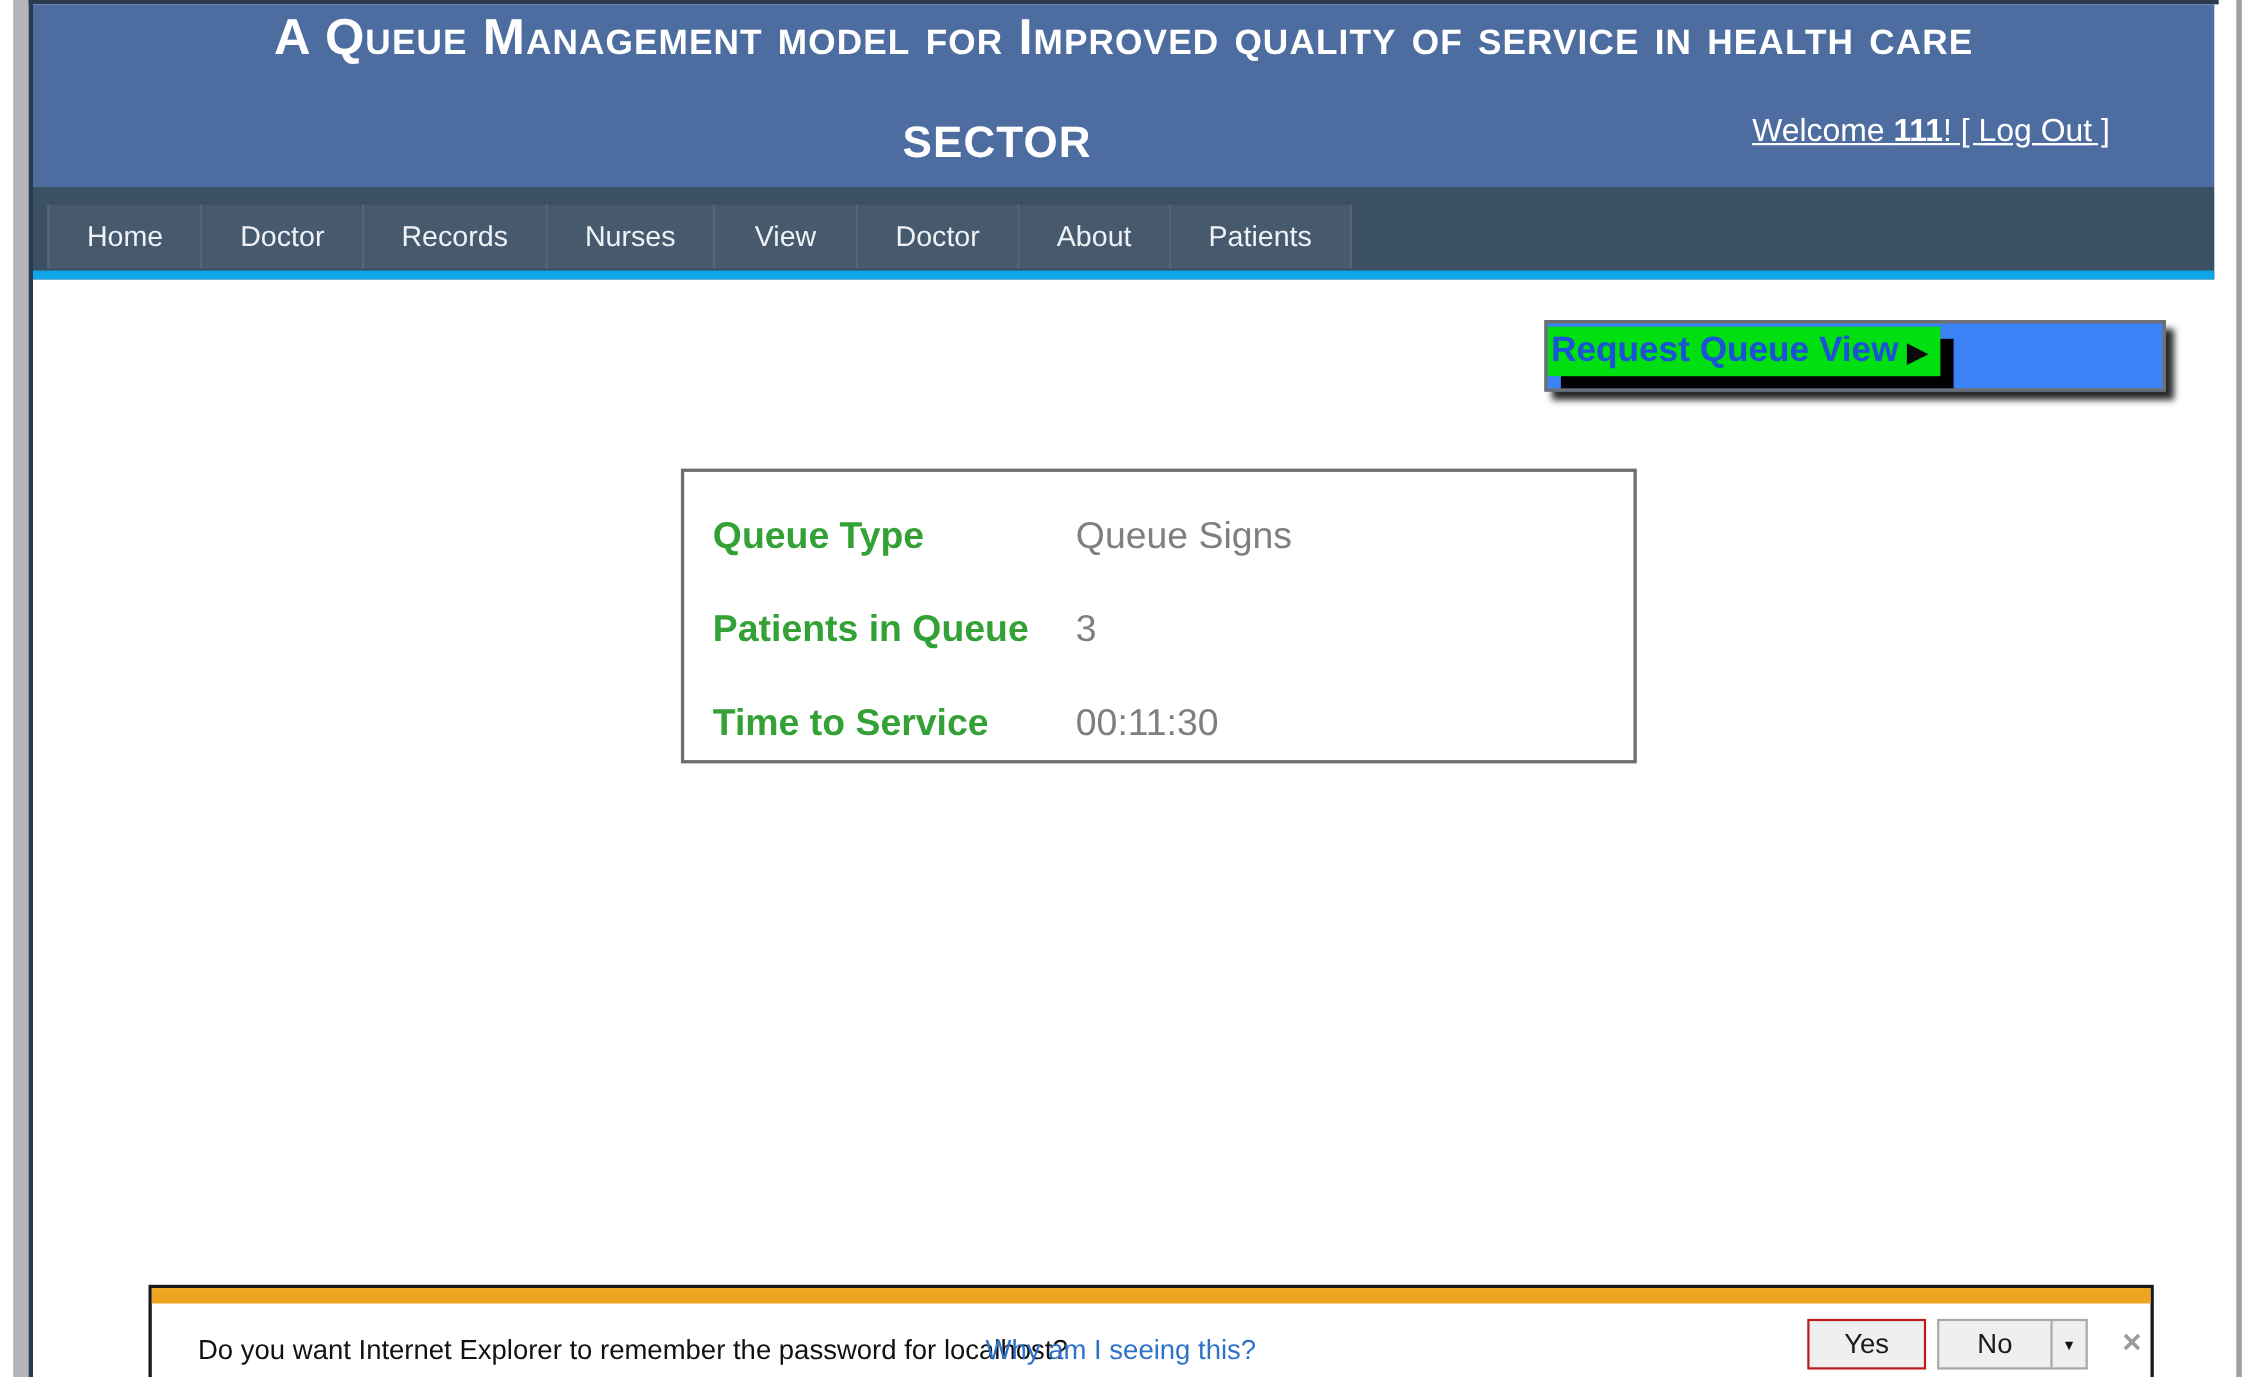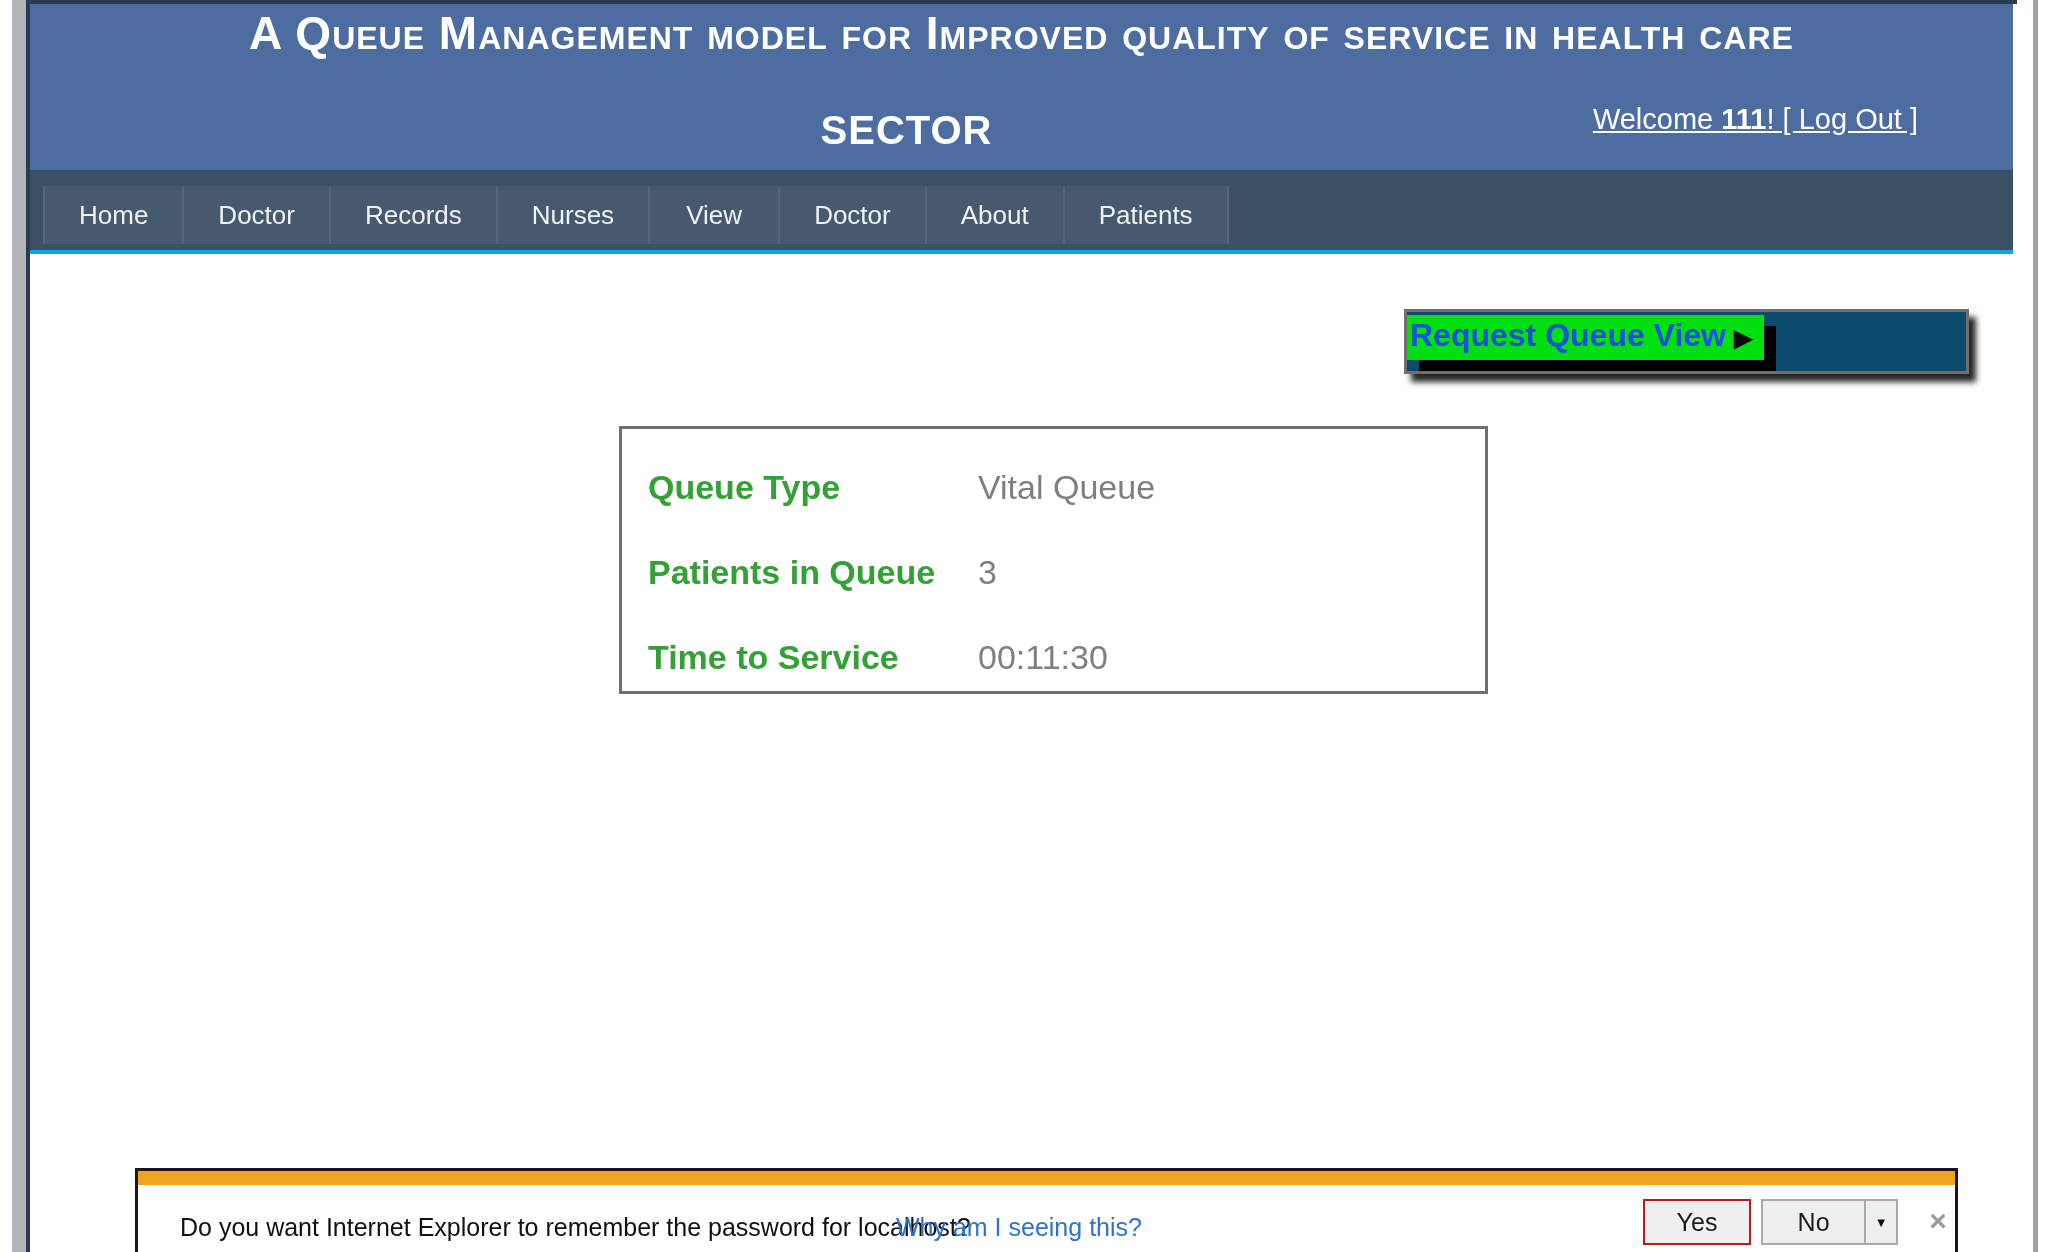--- a/index.html
+++ b/index.html
@@ -25,32 +25,32 @@
   .title-line2 { position:absolute; top:104px; left:0; width:100%; text-align:center; }
   .title-line2 > span { position:relative; left:-115px; color:#ffffff; font-size:40px;
                         font-weight:bold; letter-spacing:1px; }
   .welcome { position:absolute; top:99px; right:95px; color:#ffffff; font-size:29px;
              white-space:nowrap;text-decoration:underline; }
   .welcome b { font-weight:bold; }
   .logout { color:#ffffff; text-decoration:underline; cursor:pointer; }
 
   
   .navbar { position:absolute; left:0; top:166px; width:1983px; height:84px;
-            background:#3c5063; border-bottom:4px solid #0ea5e9; }
+            background:#3c5063; border-bottom:8px solid #0ea5e9; }
   .nav-row { position:absolute; left:13px; top:16px; height:58px; display:flex; }
   .nav-item { display:flex; align-items:center; justify-content:center;
               padding:0 34px; min-width:130px; background:#46596d;
               border-right:2px solid #54667a; color:#eef2f6; font-size:26px;
               text-decoration:none; cursor:pointer; white-space:nowrap; }
   .nav-item:first-child { border-left:2px solid #54667a; }
 
   
   .request-btn { position:absolute; left:1374px; top:287px; width:565px; height:65px;
-                 background:#0c4a6e; border:3px solid #6f6f6f;
-                 box-shadow:7px 8px 6px rgba(0,0,0,0.85); cursor:pointer;margin-top:18px; }
+                 background:#3b82f6; border:3px solid #6f6f6f;
+                 box-shadow:7px 8px 6px rgba(0,0,0,0.85); cursor:pointer; }
   .request-link { display:inline-block; margin:3px 0 0 0; padding:2px 12px 6px 3px;
                   background:#00df0f; box-shadow:12px 11px 0 0 #000000;
                   font-size:32px; font-weight:bold; color:#1b52d8; white-space:nowrap; }
   .request-arrow { color:#0a0a0a; font-size:24px; margin-left:8px; }
 
   
   .queue-box { position:absolute; left:589px; top:422px; width:869px; height:268px;
                border:3px solid #6e6e6e; background:#ffffff; padding:16px 0 0 26px; }
   .q-row { display:flex; align-items:center; height:85px; }
   .q-label { width:330px; font-size:34px; font-weight:bold; color:#33a135; }
@@ -108,21 +108,21 @@
     </div>
   </div>
 
   <div class="request-btn">
     <a class="request-link"><span>Request Queue View</span><span class="request-arrow">▶</span></a>
   </div>
 
   <div class="queue-box">
     <div class="q-row">
       <span class="q-label">Queue Type</span>
-      <span class="q-value">Vital Queue</span>
+      <span class="q-value">Queue Signs</span>
     </div>
     <div class="q-row">
       <span class="q-label">Patients in Queue</span>
       <span class="q-value">3</span>
     </div>
     <div class="q-row">
       <span class="q-label">Time to Service</span>
       <span class="q-value">00:11:30</span>
     </div>
   </div>

